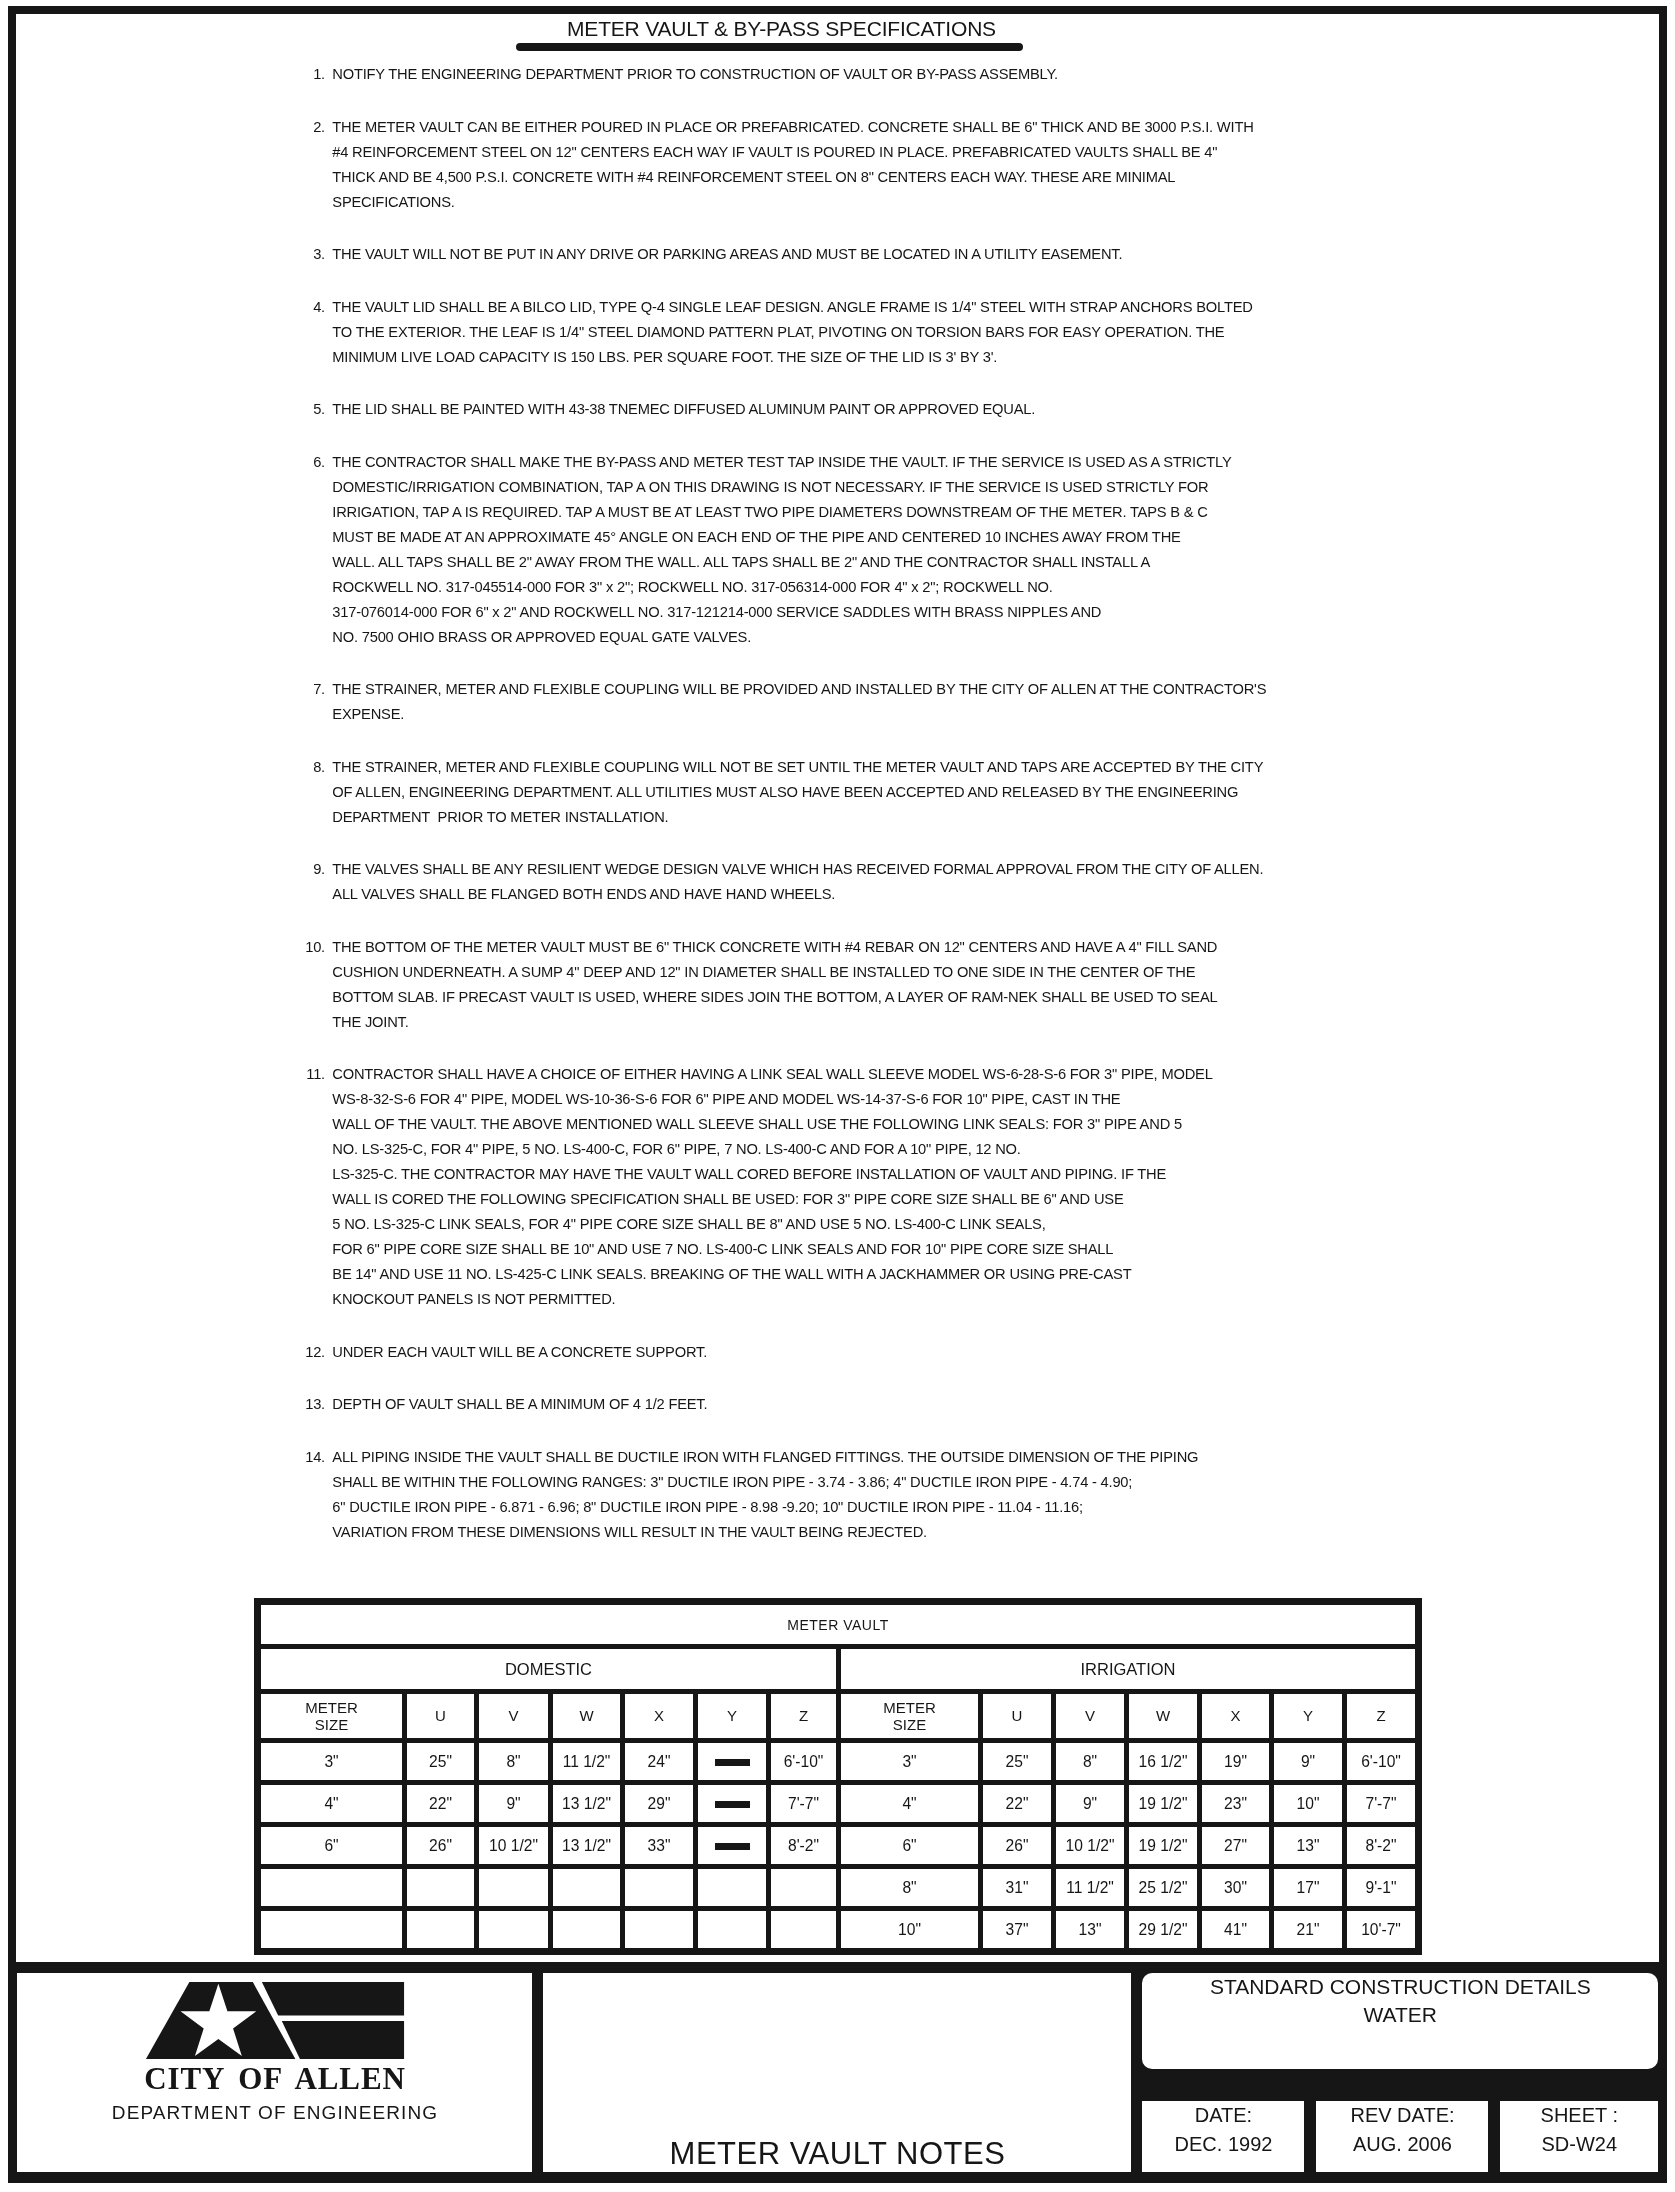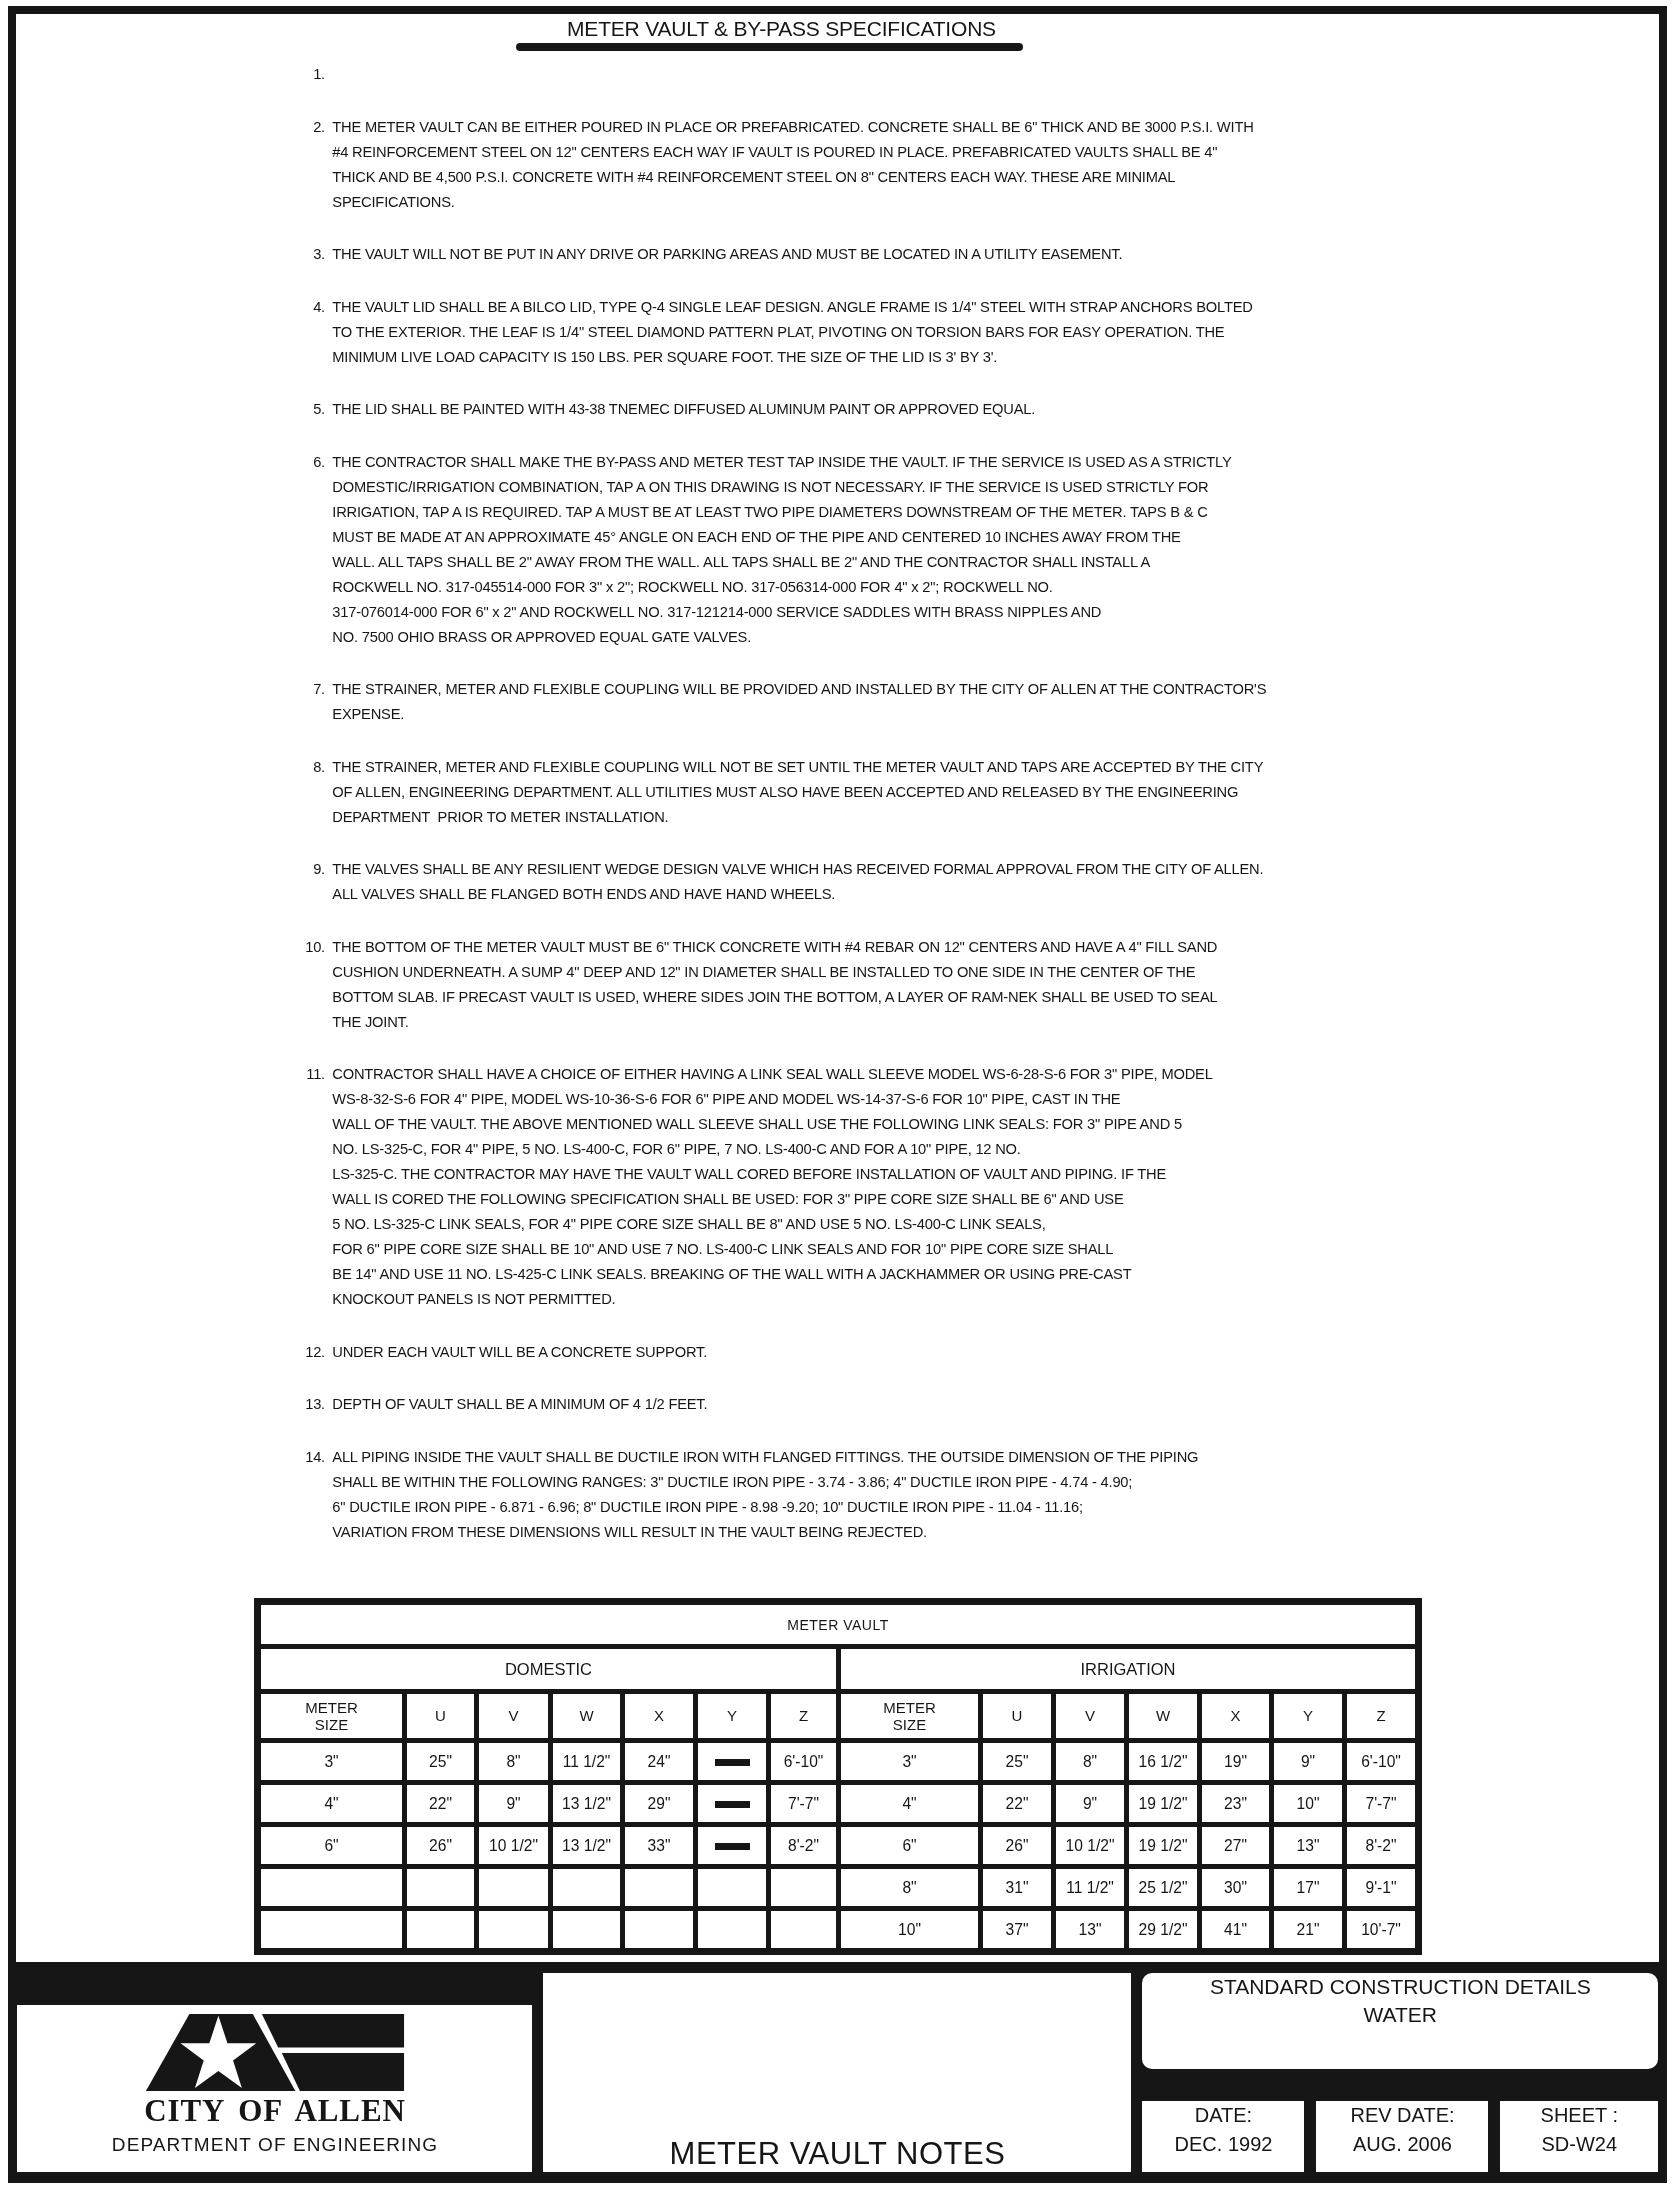--- a/index.html
+++ b/index.html
@@ -39,21 +39,21 @@
   td.t-head{font-size:15px;height:44px;white-space:pre-line;line-height:1.15;}
   td.t-cell{font-size:15.6px;height:37px;white-space:pre;}
   .dash-bar{display:inline-block;width:35px;height:6.4px;background:#161616;vertical-align:middle;}
   
   .title-block{
     position:absolute;left:8.3px;top:1962px;width:1659px;height:221px;
     background:#161616;box-sizing:border-box;padding:11px 9.2px;
     display:grid;grid-template-columns:515px 588px 1fr;column-gap:11px;
   }
   .tb-panel{background:#fff;box-sizing:border-box;}
-  .tb-left{display:flex;flex-direction:column;align-items:center;padding-top:9.2px;margin-top:32px;}
+  .tb-left{display:flex;flex-direction:column;align-items:center;padding-top:9.2px;}
   .tb-logo{width:262px;height:77px;}
   .tb-agency{
     font-family:"Liberation Serif",serif;font-weight:bold;font-size:31px;
     letter-spacing:0.9px;word-spacing:5.5px;margin-top:1.8px;white-space:pre;
   }
   .tb-dept{font-size:19px;letter-spacing:1.1px;margin-top:5.5px;white-space:pre;}
   .tb-center{display:flex;align-items:flex-end;justify-content:center;}
   .tb-sheet-title{font-size:31px;letter-spacing:0.5px;white-space:pre;}
   .tb-right{display:grid;grid-template-rows:96px 1fr;row-gap:12px;background:transparent;}
   .tb-series{
@@ -72,20 +72,21 @@
 <div class="page">
 
   <div class="page-border"></div>
 
   <div class="doc-title">METER VAULT &amp; BY-PASS SPECIFICATIONS</div>
   <div class="doc-title-underline"></div>
 
   <div class="notes">
       <div class="note">
         <span class="note-num">1.</span>
+        <div class="note-lines"><div class="note-line">NOTIFY THE ENGINEERING DEPARTMENT PRIOR TO CONSTRUCTION OF VAULT OR BY-PASS ASSEMBLY.</div></div>
       </div>
       <div class="note">
         <span class="note-num">2.</span>
         <div class="note-lines"><div class="note-line">THE METER VAULT CAN BE EITHER POURED IN PLACE OR PREFABRICATED. CONCRETE SHALL BE 6" THICK AND BE 3000 P.S.I. WITH</div><div class="note-line">#4 REINFORCEMENT STEEL ON 12" CENTERS EACH WAY IF VAULT IS POURED IN PLACE. PREFABRICATED VAULTS SHALL BE 4"</div><div class="note-line">THICK AND BE 4,500 P.S.I. CONCRETE WITH #4 REINFORCEMENT STEEL ON 8" CENTERS EACH WAY. THESE ARE MINIMAL</div><div class="note-line">SPECIFICATIONS.</div></div>
       </div>
       <div class="note">
         <span class="note-num">3.</span>
         <div class="note-lines"><div class="note-line">THE VAULT WILL NOT BE PUT IN ANY DRIVE OR PARKING AREAS AND MUST BE LOCATED IN A UTILITY EASEMENT.</div></div>
       </div>
       <div class="note">

